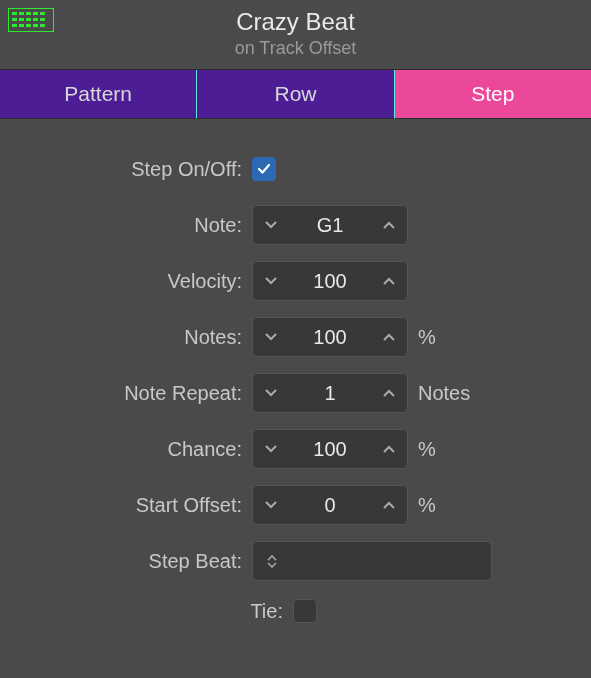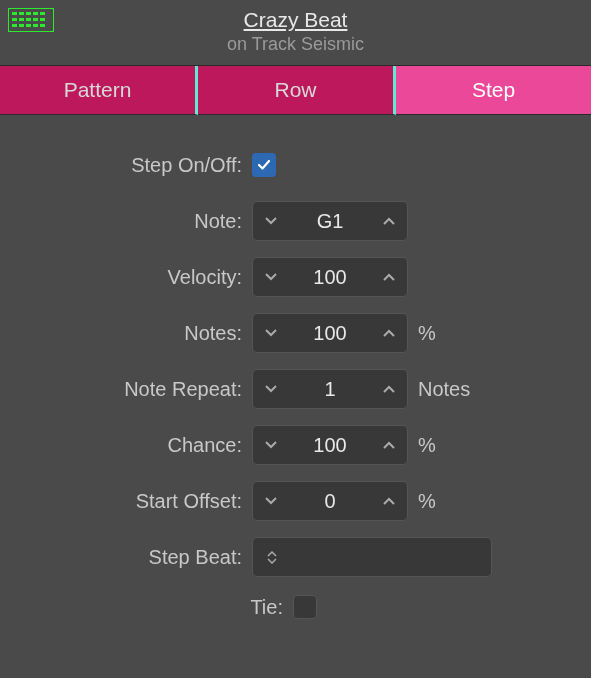--- a/index.html
+++ b/index.html
@@ -18,41 +18,40 @@
     text-align: center;
     position: relative;
   }
   .header-icon {
     position: absolute;
     left: 8px;
     top: 8px;
   }
   .title {
     color: #e8e8e8;
-    font-size: 21px;
+    font-size: 24px;
     font-weight: 500;
-    text-decoration: underline;
   }
   .subtitle {
     color: #9a9a9a;
     font-size: 18px;
     margin-top: 2px;
   }
   .tabs {
     display: flex;
     border-top: 1px solid #2a2a2a;
   }
   .tab {
     flex: 1;
     text-align: center;
     padding: 12px 0;
     font-size: 21px;
-    background: #be185d;
+    background: #4c1d95;
     color: #d8d8d8;
-    border-right: 3px solid #5eead4;
+    border-right: 1px solid #5eead4;
     border-bottom: 1px solid #2a2a2a;
     cursor: pointer;
   }
   .tab:last-child { border-right: none; }
   .tab.active {
     background: #ec4899;
     color: #fff;
   }
   .form {
     padding: 30px 20px 0 0;
@@ -155,21 +154,21 @@
       <rect x="25" y="10" width="5" height="3" fill="#2ee82e"></rect>
       <rect x="32" y="10" width="5" height="3" fill="#2ee82e"></rect>
       <rect x="4" y="16" width="5" height="3" fill="#2ee82e"></rect>
       <rect x="11" y="16" width="5" height="3" fill="#2ee82e"></rect>
       <rect x="18" y="16" width="5" height="3" fill="#2ee82e"></rect>
       <rect x="25" y="16" width="5" height="3" fill="#2ee82e"></rect>
       <rect x="32" y="16" width="5" height="3" fill="#2ee82e"></rect>
     </svg>
   </div>
   <div class="title">Crazy Beat</div>
-  <div class="subtitle">on Track Seismic</div>
+  <div class="subtitle">on Track Offset</div>
 </div>
 
 <div class="tabs">
   <div class="tab">Pattern</div>
   <div class="tab">Row</div>
   <div class="tab active">Step</div>
 </div>
 
 <div class="form">
 

